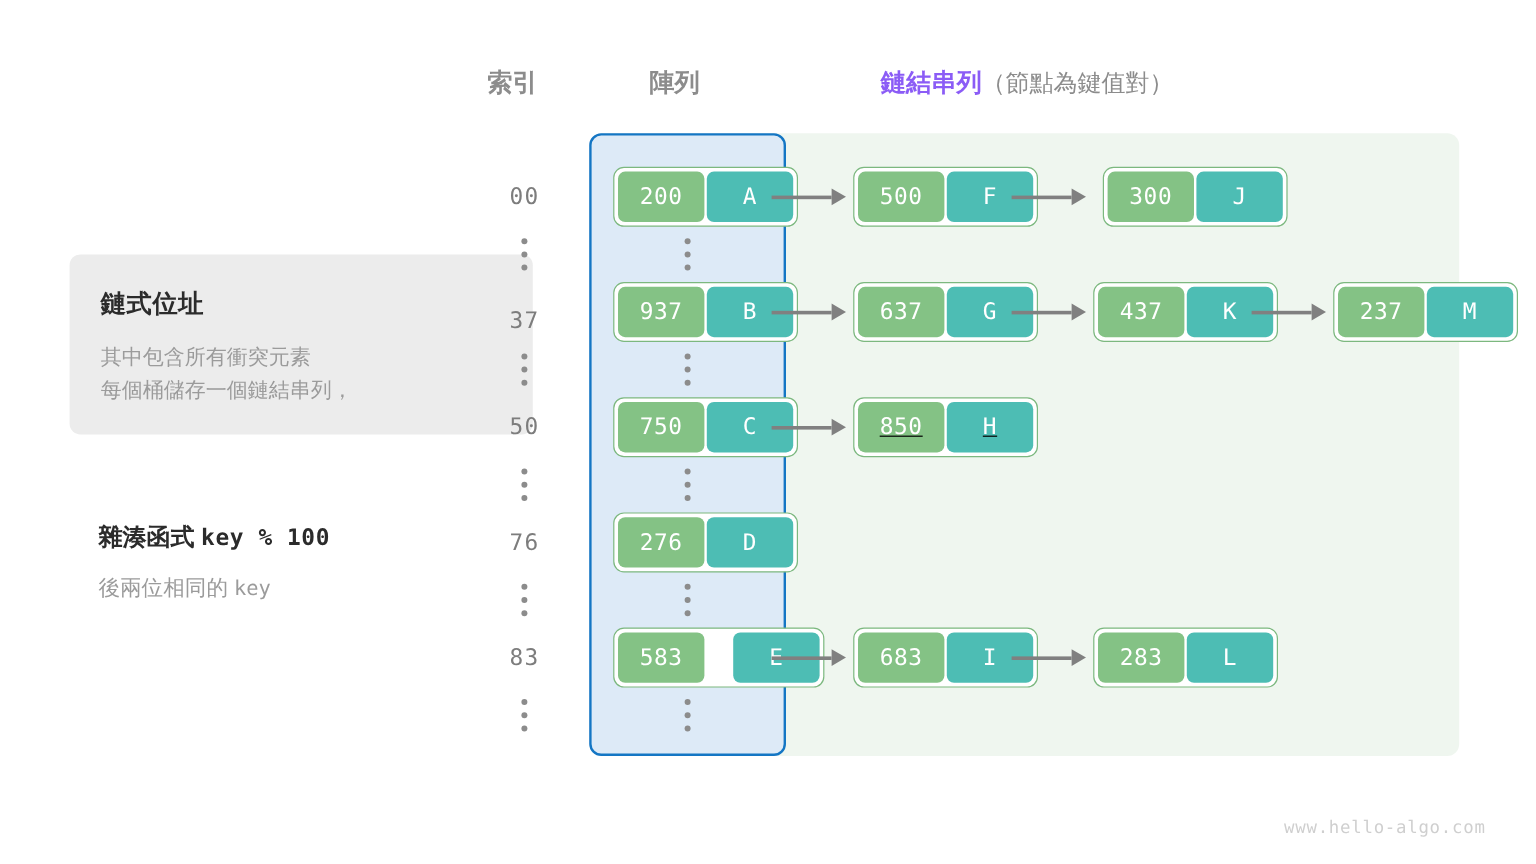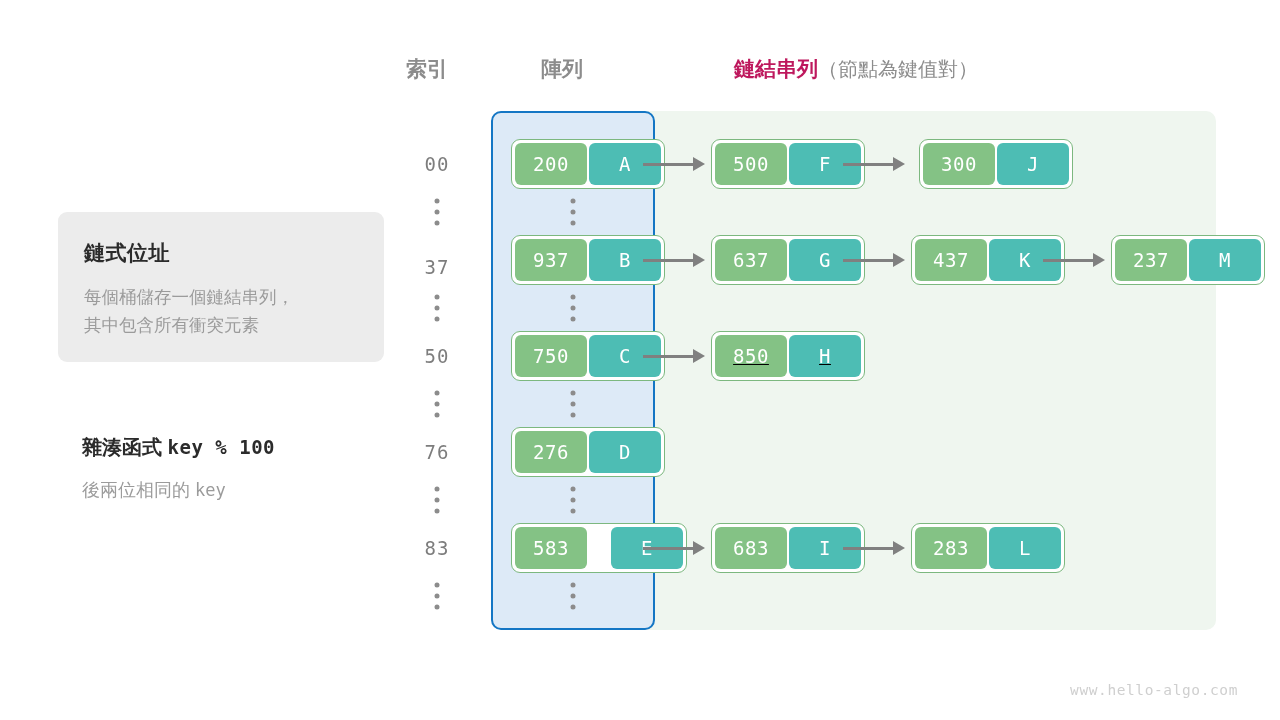--- a/index.html
+++ b/index.html
@@ -21,35 +21,35 @@
     position: absolute;
     font-size: 21px;
     font-weight: bold;
     color: #8c8c8c;
     white-space: nowrap;
   }
   #header-index { left: 406px; top: 55px; }
   #header-array { left: 541px; top: 55px; }
   #header-list  { left: 856px; top: 55px; transform: translateX(-50%); }
   #header-list .hl-main {
-    color: #be185d;
+    color: #8b5cf6;
     font-weight: bold;
   }
   #header-list .hl-sub {
     color: #8c8c8c;
     font-weight: normal;
     font-size: 20px;
   }
 
   
   #info-card {
     position: absolute;
     left: 58px;
     top: 212px;
-    width: 326px;
+    width: 386px;
     height: 150px;
     background: #ececec;
     border-radius: 9px;
     box-sizing: border-box;
     padding: 27px 26px 0 26px;
   }
   #info-card-title {
     font-size: 21px;
     font-weight: bold;
     color: #2b2b2b;
@@ -206,22 +206,22 @@
 <body>
 
 <div class="col-header" id="header-index">索引</div>
 <div class="col-header" id="header-array">陣列</div>
 <div class="col-header" id="header-list">
   <span class="hl-main">鏈結串列</span><span class="hl-sub">（節點為鍵值對）</span>
 </div>
 
 <div id="info-card">
   <div id="info-card-title">鏈式位址</div>
+  <div class="info-card-line">其中包含所有衝突元素</div>
   <div class="info-card-line">每個桶儲存一個鏈結串列，</div>
-  <div class="info-card-line">其中包含所有衝突元素</div>
 </div>
 
 <div id="hash-note">
   <div id="hash-note-title">
     <span>雜湊函式</span>
     <span class="mono">key % 100</span>
   </div>
   <div class="hash-note-line">
     <span>後兩位相同的</span>
     <span class="mono">key</span>

